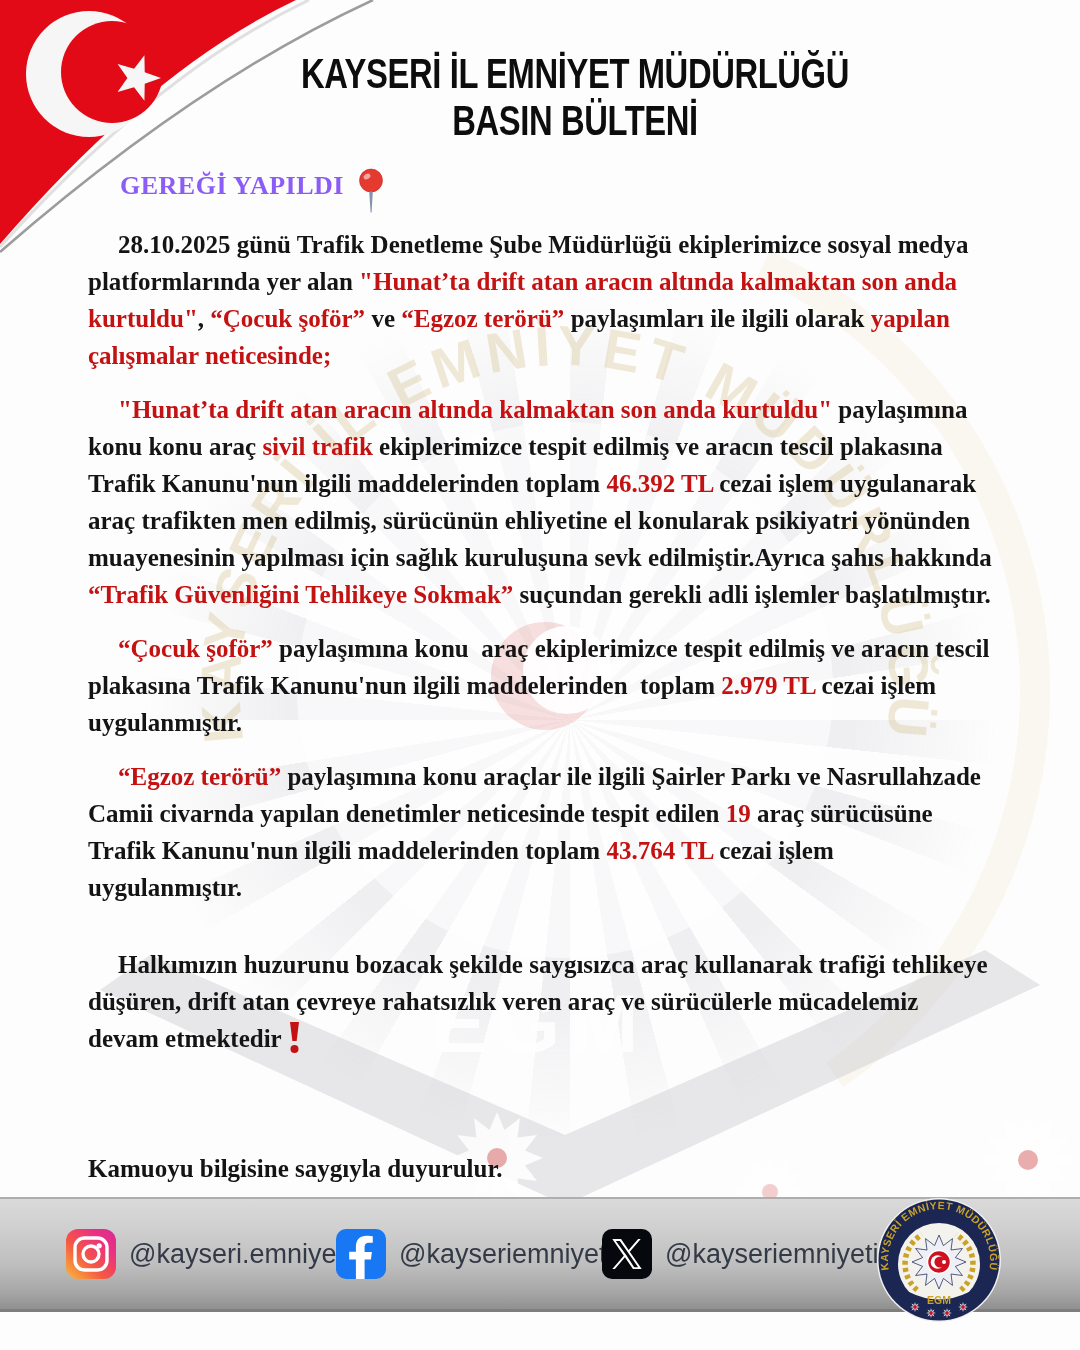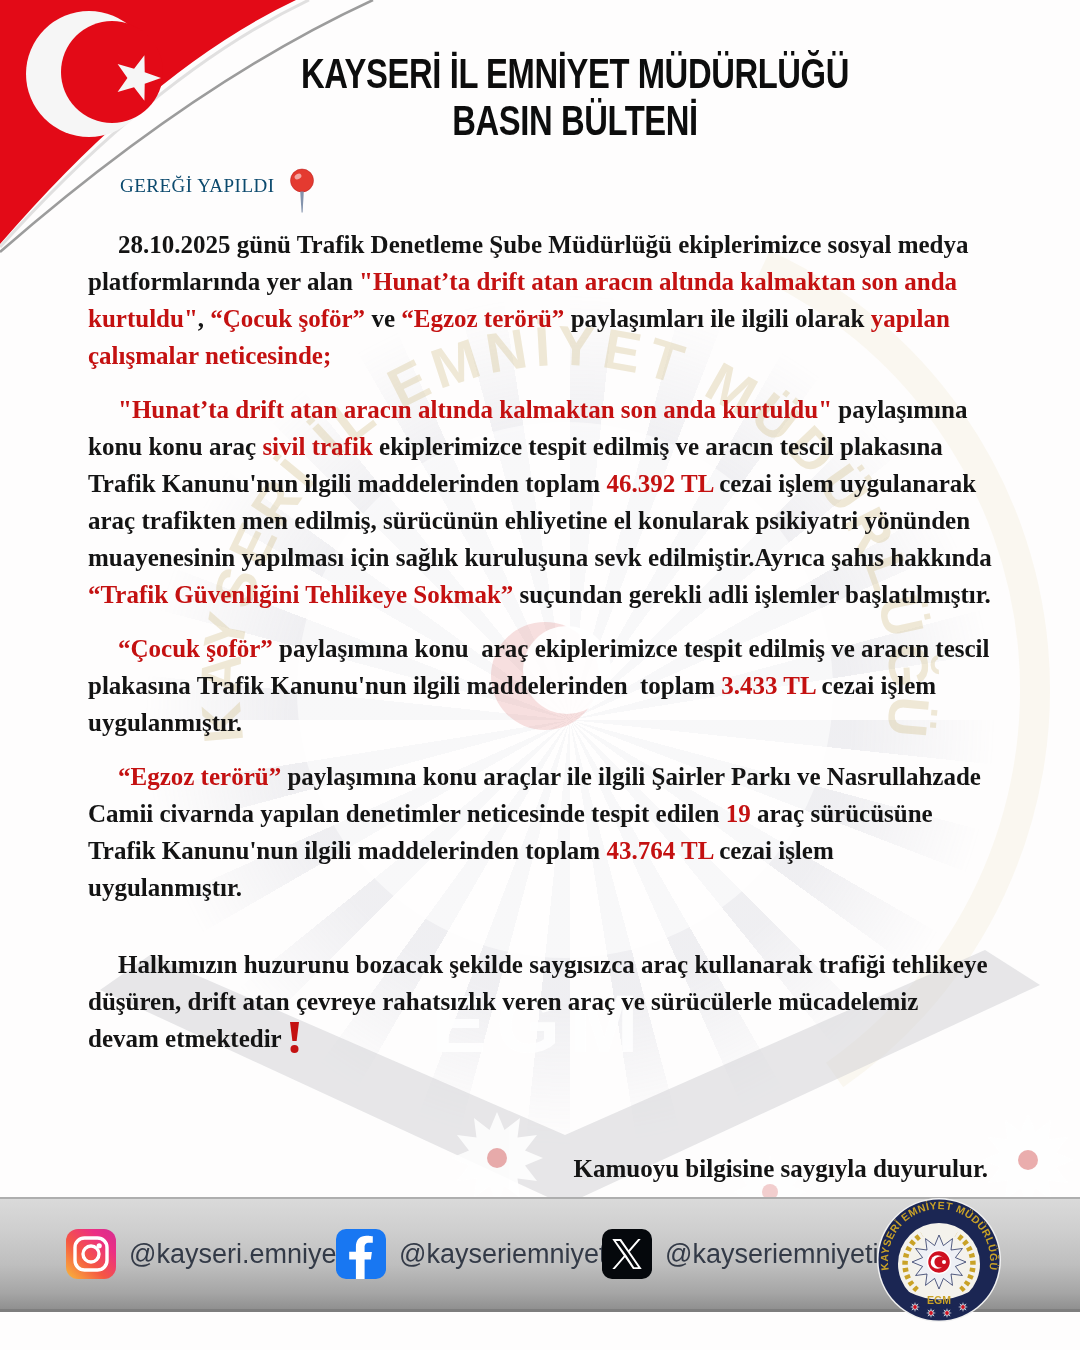--- a/index.html
+++ b/index.html
@@ -16,33 +16,33 @@
   
   .flag{position:absolute;left:0;top:0;width:380px;height:258px;}
   .f-red{fill:var(--flag-red,#e30a17);}
 
   
   .title{position:absolute;left:70px;right:0;top:50px;text-align:center;
          font-family:"Liberation Sans",sans-serif;font-weight:bold;color:#0d0d0d;}
   .title .tl{font-size:42px;line-height:47px;letter-spacing:-.5px;
              transform:scaleX(.78);transform-origin:50% 50%;white-space:nowrap;}
   .kicker-row{position:absolute;left:120px;top:166px;display:flex;align-items:flex-start;gap:14px;}
-  .kicker{font-family:"Liberation Serif",serif;font-weight:normal;font-size:19px;color:#0c4a6e;
+  .kicker{font-family:"Liberation Serif",serif;font-weight:bold;font-size:26px;color:#8b5cf6;
           letter-spacing:.5px;line-height:40px;}
   .pin{width:26px;height:46px;margin-top:2px;}
 
   
   .bodytext{position:absolute;left:88px;top:226px;width:904px;color:var(--text-black,#141414);
             font-weight:bold;font-size:25px;line-height:37px;}
   .para{margin:0 0 17px 0;text-indent:30px;white-space:pre-wrap;}
   .para.spaced{margin-top:40px;}
   .red{color:var(--highlight-red,#c41111);}
   .excl{display:inline-block;width:15px;height:32px;vertical-align:-6px;margin-left:5px;}
   .excl path,.excl circle{fill:var(--highlight-red,#c41111);}
-  .closing{position:absolute;right:92px;top:1150px;left:88px;text-align:right;
+  .closing{position:absolute;right:92px;top:1150px;left:88px;
            font-weight:bold;font-size:25px;line-height:37px;color:var(--text-black,#141414);}
 
   
   .bar{position:absolute;left:0;right:0;top:1197px;height:110px;
        background:linear-gradient(180deg,#dadada 0,#cecece 30%,#bebebe 60%,#a6a6a6 85%,#909090 100%);
        border-top:2px solid #aeaeae;border-bottom:3px solid #7e7e7e;}
   .social{position:absolute;top:50%;transform:translateY(-50%);display:flex;align-items:center;gap:13px;}
   .social .handle{font-family:"Liberation Sans",sans-serif;font-size:27px;color:var(--footer-text,#333a47);}
   .sq{width:50px;height:50px;border-radius:10px;display:flex;align-items:center;justify-content:center;
       overflow:hidden;flex:0 0 auto;}
@@ -103,21 +103,21 @@
       <circle cx="13" cy="12.5" r="11.5" fill="#e43a30"></circle>
       <circle cx="13" cy="12.5" r="11.5" fill="none" stroke="#b71c1c" stroke-width="1" opacity=".5"></circle>
       <ellipse cx="9" cy="8.5" rx="3.6" ry="2.6" fill="#ffffff" opacity=".55" transform="rotate(-30 9 8.5)"></ellipse>
       <path d="M11.2 23.5 L14.8 23.5 L13.6 44.5 L12.6 44.5 Z" fill="#8494ad"></path>
     </svg>
   </div>
 
   <main class="bodytext">
       <p class="para"><span>28.10.2025 günü Trafik Denetleme Şube Müdürlüğü ekiplerimizce sosyal medya platformlarında yer alan </span><span class="red">"Hunat’ta drift atan aracın altında kalmaktan son anda kurtuldu"</span><span>, </span><span class="red">“Çocuk şoför”</span><span> ve </span><span class="red">“Egzoz terörü”</span><span> paylaşımları ile ilgili olarak </span><span class="red">yapılan çalışmalar neticesinde;</span></p>
       <p class="para"><span class="red">"Hunat’ta drift atan aracın altında kalmaktan son anda kurtuldu"</span><span> paylaşımına konu konu araç </span><span class="red">sivil trafik</span><span> ekiplerimizce tespit edilmiş ve aracın tescil plakasına Trafik Kanunu'nun ilgili maddelerinden toplam </span><span class="red">46.392 TL</span><span> cezai işlem uygulanarak araç trafikten men edilmiş, sürücünün ehliyetine el konularak psikiyatri yönünden muayenesinin yapılması için sağlık kuruluşuna sevk edilmiştir.Ayrıca şahıs hakkında </span><span class="red">“Trafik Güvenliğini Tehlikeye Sokmak”</span><span> suçundan gerekli adli işlemler başlatılmıştır.</span></p>
-      <p class="para"><span class="red">“Çocuk şoför”</span><span> paylaşımına konu  araç ekiplerimizce tespit edilmiş ve aracın tescil plakasına Trafik Kanunu'nun ilgili maddelerinden  toplam </span><span class="red">3.433 TL</span><span> cezai işlem uygulanmıştır.</span></p>
+      <p class="para"><span class="red">“Çocuk şoför”</span><span> paylaşımına konu  araç ekiplerimizce tespit edilmiş ve aracın tescil plakasına Trafik Kanunu'nun ilgili maddelerinden  toplam </span><span class="red">2.979 TL</span><span> cezai işlem uygulanmıştır.</span></p>
       <p class="para"><span class="red">“Egzoz terörü”</span><span> paylaşımına konu araçlar ile ilgili Şairler Parkı ve Nasrullahzade Camii civarnda yapılan denetimler neticesinde tespit edilen </span><span class="red">19</span><span> araç sürücüsüne Trafik Kanunu'nun ilgili maddelerinden toplam </span><span class="red">43.764 TL</span><span> cezai işlem uygulanmıştır.</span></p>
       <p class="para spaced"><span>Halkımızın huzurunu bozacak şekilde saygısızca araç kullanarak trafiği tehlikeye düşüren, drift atan çevreye rahatsızlık veren araç ve sürücülerle mücadelemiz devam etmektedir</span><svg class="excl" viewBox="0 0 15 32" width="15" height="32" aria-hidden="true">
     <path d="M3 1h9l-2.4 19H5.4Z"></path>
     <circle cx="7.5" cy="28" r="4"></circle>
   </svg></p>
     </main>
 
   <div class="closing">Kamuoyu bilgisine saygıyla duyurulur.</div>
 
   <footer class="bar">

